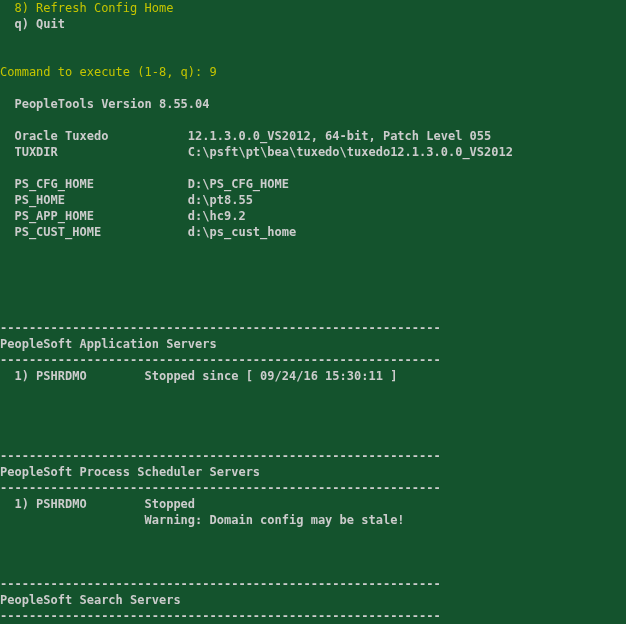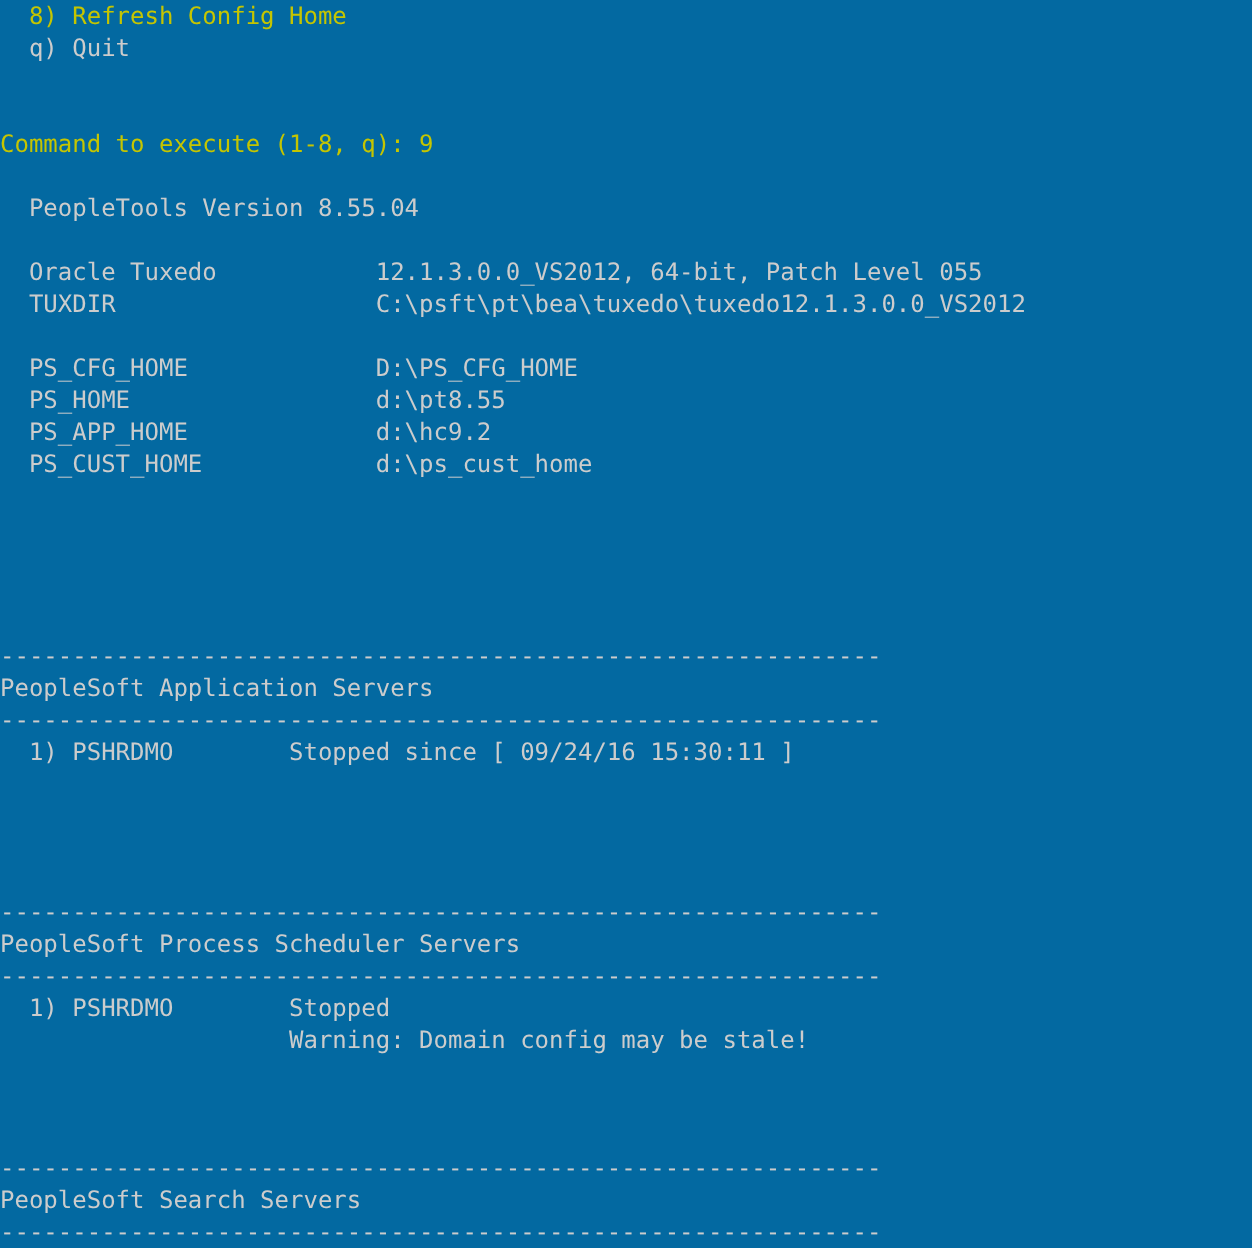--- a/index.html
+++ b/index.html
@@ -10,21 +10,21 @@
   }
   body {
     width: 626px;
     height: 624px;
     overflow: hidden;
   }
   #terminal {
     position: relative;
     width: 626px;
     height: 624px;
-    background: #0369a1;
+    background: #14532d;
     font-family: "DejaVu Sans Mono", "Liberation Mono", monospace;
     font-size: 12px;
     line-height: 16px;
     letter-spacing: 0px;
     white-space: pre;
     color: #cccccc;
     padding: 14px;
     box-sizing: border-box;
   }
   #screen {
@@ -32,21 +32,21 @@
     left: 0px;
     top: 0px;
     white-space: pre;
   }
   .line {
     height: 16px;
     line-height: 16px;
     white-space: pre;
     display: block;
   }
-  .fg-white  { color: #cccccc; }
+  .fg-white  { color: #cccccc; font-weight: bold; }
   .fg-yellow { color: #c5c500; }
 </style>
 </head>
 <body>
 
 <div id="terminal">
   <div id="screen"><div class="line fg-yellow">  8) Refresh Config Home</div><div class="line fg-white">  q) Quit</div><div class="line fg-white">&nbsp;</div><div class="line fg-white">&nbsp;</div><div class="line fg-yellow">Command to execute (1-8, q): 9</div><div class="line fg-white">&nbsp;</div><div class="line fg-white">  PeopleTools Version 8.55.04</div><div class="line fg-white">&nbsp;</div><div class="line fg-white">  Oracle Tuxedo           12.1.3.0.0_VS2012, 64-bit, Patch Level 055</div><div class="line fg-white">  TUXDIR                  C:\psft\pt\bea\tuxedo\tuxedo12.1.3.0.0_VS2012</div><div class="line fg-white">&nbsp;</div><div class="line fg-white">  PS_CFG_HOME             D:\PS_CFG_HOME</div><div class="line fg-white">  PS_HOME                 d:\pt8.55</div><div class="line fg-white">  PS_APP_HOME             d:\hc9.2</div><div class="line fg-white">  PS_CUST_HOME            d:\ps_cust_home</div><div class="line fg-white">&nbsp;</div><div class="line fg-white">&nbsp;</div><div class="line fg-white">&nbsp;</div><div class="line fg-white">&nbsp;</div><div class="line fg-white">&nbsp;</div><div class="line fg-white">-------------------------------------------------------------</div><div class="line fg-white">PeopleSoft Application Servers</div><div class="line fg-white">-------------------------------------------------------------</div><div class="line fg-white">  1) PSHRDMO        Stopped since [ 09/24/16 15:30:11 ]</div><div class="line fg-white">&nbsp;</div><div class="line fg-white">&nbsp;</div><div class="line fg-white">&nbsp;</div><div class="line fg-white">&nbsp;</div><div class="line fg-white">-------------------------------------------------------------</div><div class="line fg-white">PeopleSoft Process Scheduler Servers</div><div class="line fg-white">-------------------------------------------------------------</div><div class="line fg-white">  1) PSHRDMO        Stopped</div><div class="line fg-white">                    Warning: Domain config may be stale!</div><div class="line fg-white">&nbsp;</div><div class="line fg-white">&nbsp;</div><div class="line fg-white">&nbsp;</div><div class="line fg-white">-------------------------------------------------------------</div><div class="line fg-white">PeopleSoft Search Servers</div><div class="line fg-white">-------------------------------------------------------------</div></div>
 </div>
 
 </body></html>

